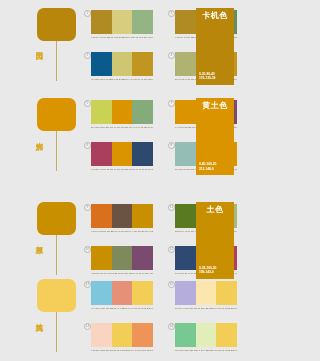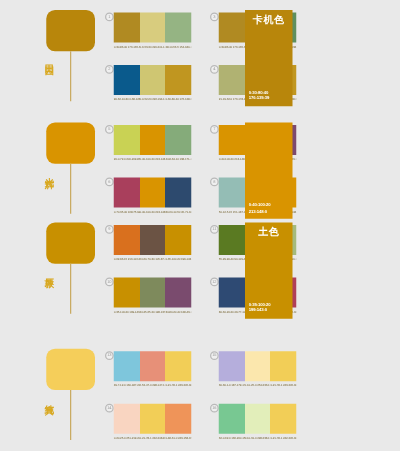--- a/index.html
+++ b/index.html
@@ -182,27 +182,28 @@
             <span style="background: rgb(123, 125, 90);"></span>
             <span style="background: rgb(217, 148, 0);"></span>
           </div>
           <div class="caps">
             <div class="cap">50-12-5-15 151-187-179</div>
             <div class="cap">29-25-64-40 122-130-87</div>
             <div class="cap">0-40-100-20 213-148-0</div>
           </div>
         </div>
         <div class="family" style="background: rgb(217, 148, 0);">
+          <div class="fname">黄土色</div>
           <div class="fcode">
             <div>0-40-100-20</div>
             <div>213-148-0</div>
           </div>
         </div>
       </div>
-      <div class="section" style="position: absolute; left: 0px; top: 170px;">
+      <div class="section" style="position: absolute; left: 0px; top: 194px;">
         <div class="chip" style="background: rgb(200, 144, 0);"></div>
         <div class="stem"></div>
         <div class="vlabel">敦厚</div>
         <div class="cardwrap" style="left: 91px; top: 10px; width: 62px; height: 36px;">
           <div class="num">9</div>
           <div class="swatches">
             <span style="background: rgb(217, 112, 30);"></span>
             <span style="background: rgb(107, 83, 68);"></span>
             <span style="background: rgb(200, 144, 0);"></span>
           </div>

